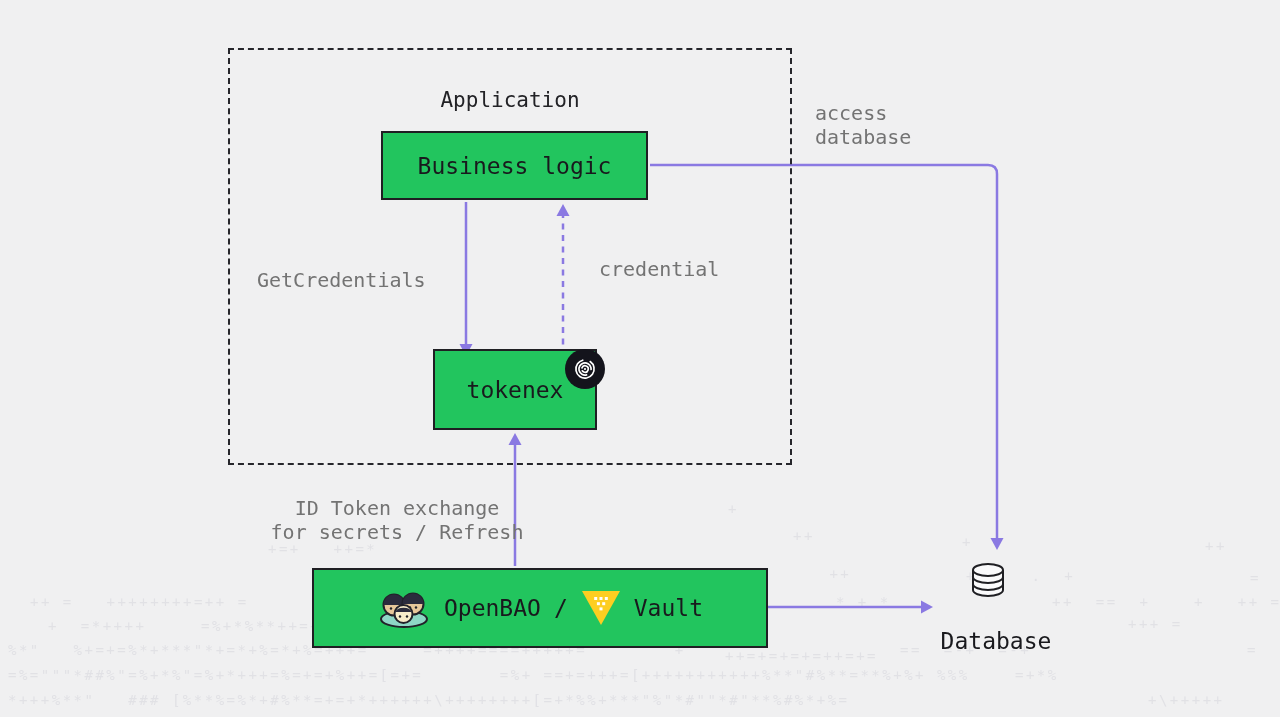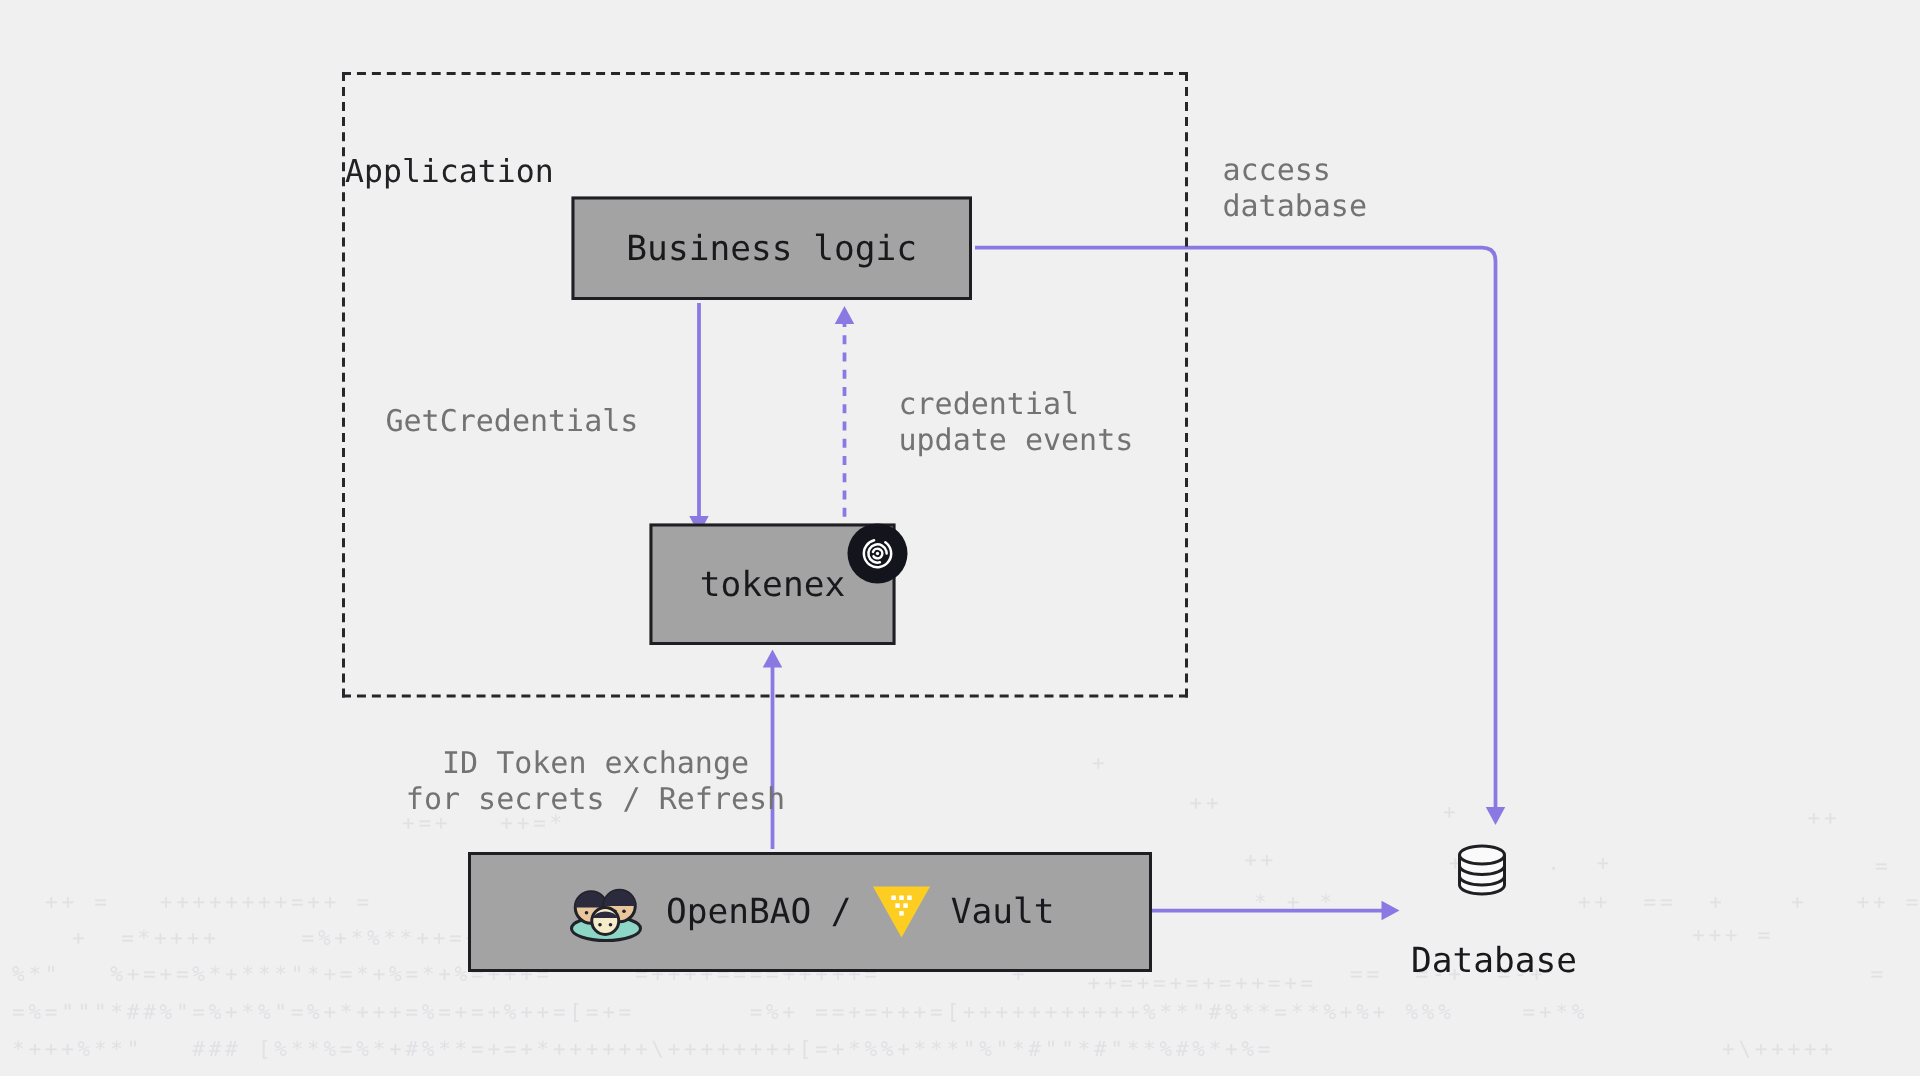--- a/index.html
+++ b/index.html
@@ -19,25 +19,25 @@
   }
   .wires{position:absolute;left:0;top:0;z-index:1;}
   .wire{stroke:var(--accent,#8a79e2);stroke-width:2.5;fill:none;}
   .wire.dashed{stroke-dasharray:6 5.5;}
   .head{fill:var(--accent,#8a79e2);}
   .app-group{
     position:absolute;left:228px;top:48px;width:564px;height:417px;
     border:2px dashed #26262b;z-index:2;box-sizing:border-box;
   }
   .app-label{
-    position:absolute;left:0;top:52px;width:100%;
-    text-align:left;font-size:21px;color:#222226;
+    position:absolute;left:0;top:38px;width:100%;
+    text-align:center;font-size:21px;color:#222226;
   }
   .node{
-    position:absolute;background:#a3a3a3;border:2px solid #1f1f23;
+    position:absolute;background:#22c55e;border:2px solid #1f1f23;
     display:flex;align-items:center;justify-content:center;
     box-sizing:border-box;z-index:3;font-size:23px;color:#19191d;
   }
   .edge-label{
     position:absolute;z-index:2;font-size:20px;line-height:24px;color:#737373;
   }
   .center{text-align:center;margin-left:32px;}
   .badge{
     position:absolute;left:565px;top:349px;width:40px;height:40px;
     border-radius:50%;background:#14141c;z-index:4;
@@ -125,21 +125,20 @@
         <circle cx="20" cy="20" r="4.6" stroke-dasharray="24 5" transform="rotate(200 20 20)"></circle>
       </g>
       <circle cx="20" cy="20" r="1.6" fill="#ffffff"></circle>
     </svg>
   </div>
 
   <div class="edge-label" style="left:257px;top:268px;">GetCredentials</div>
 
   <div class="edge-label" style="left:599px;top:257px;">
     <div>credential</div>
-    <div>update events</div>
   </div>
 
   <div class="edge-label" style="left:815px;top:101px;">
     <div>access</div>
     <div>database</div>
   </div>
 
   <div class="edge-label center" style="left:232px;top:496px;width:266px;">
     <div>ID Token exchange</div>
     <div>for secrets / Refresh</div>

